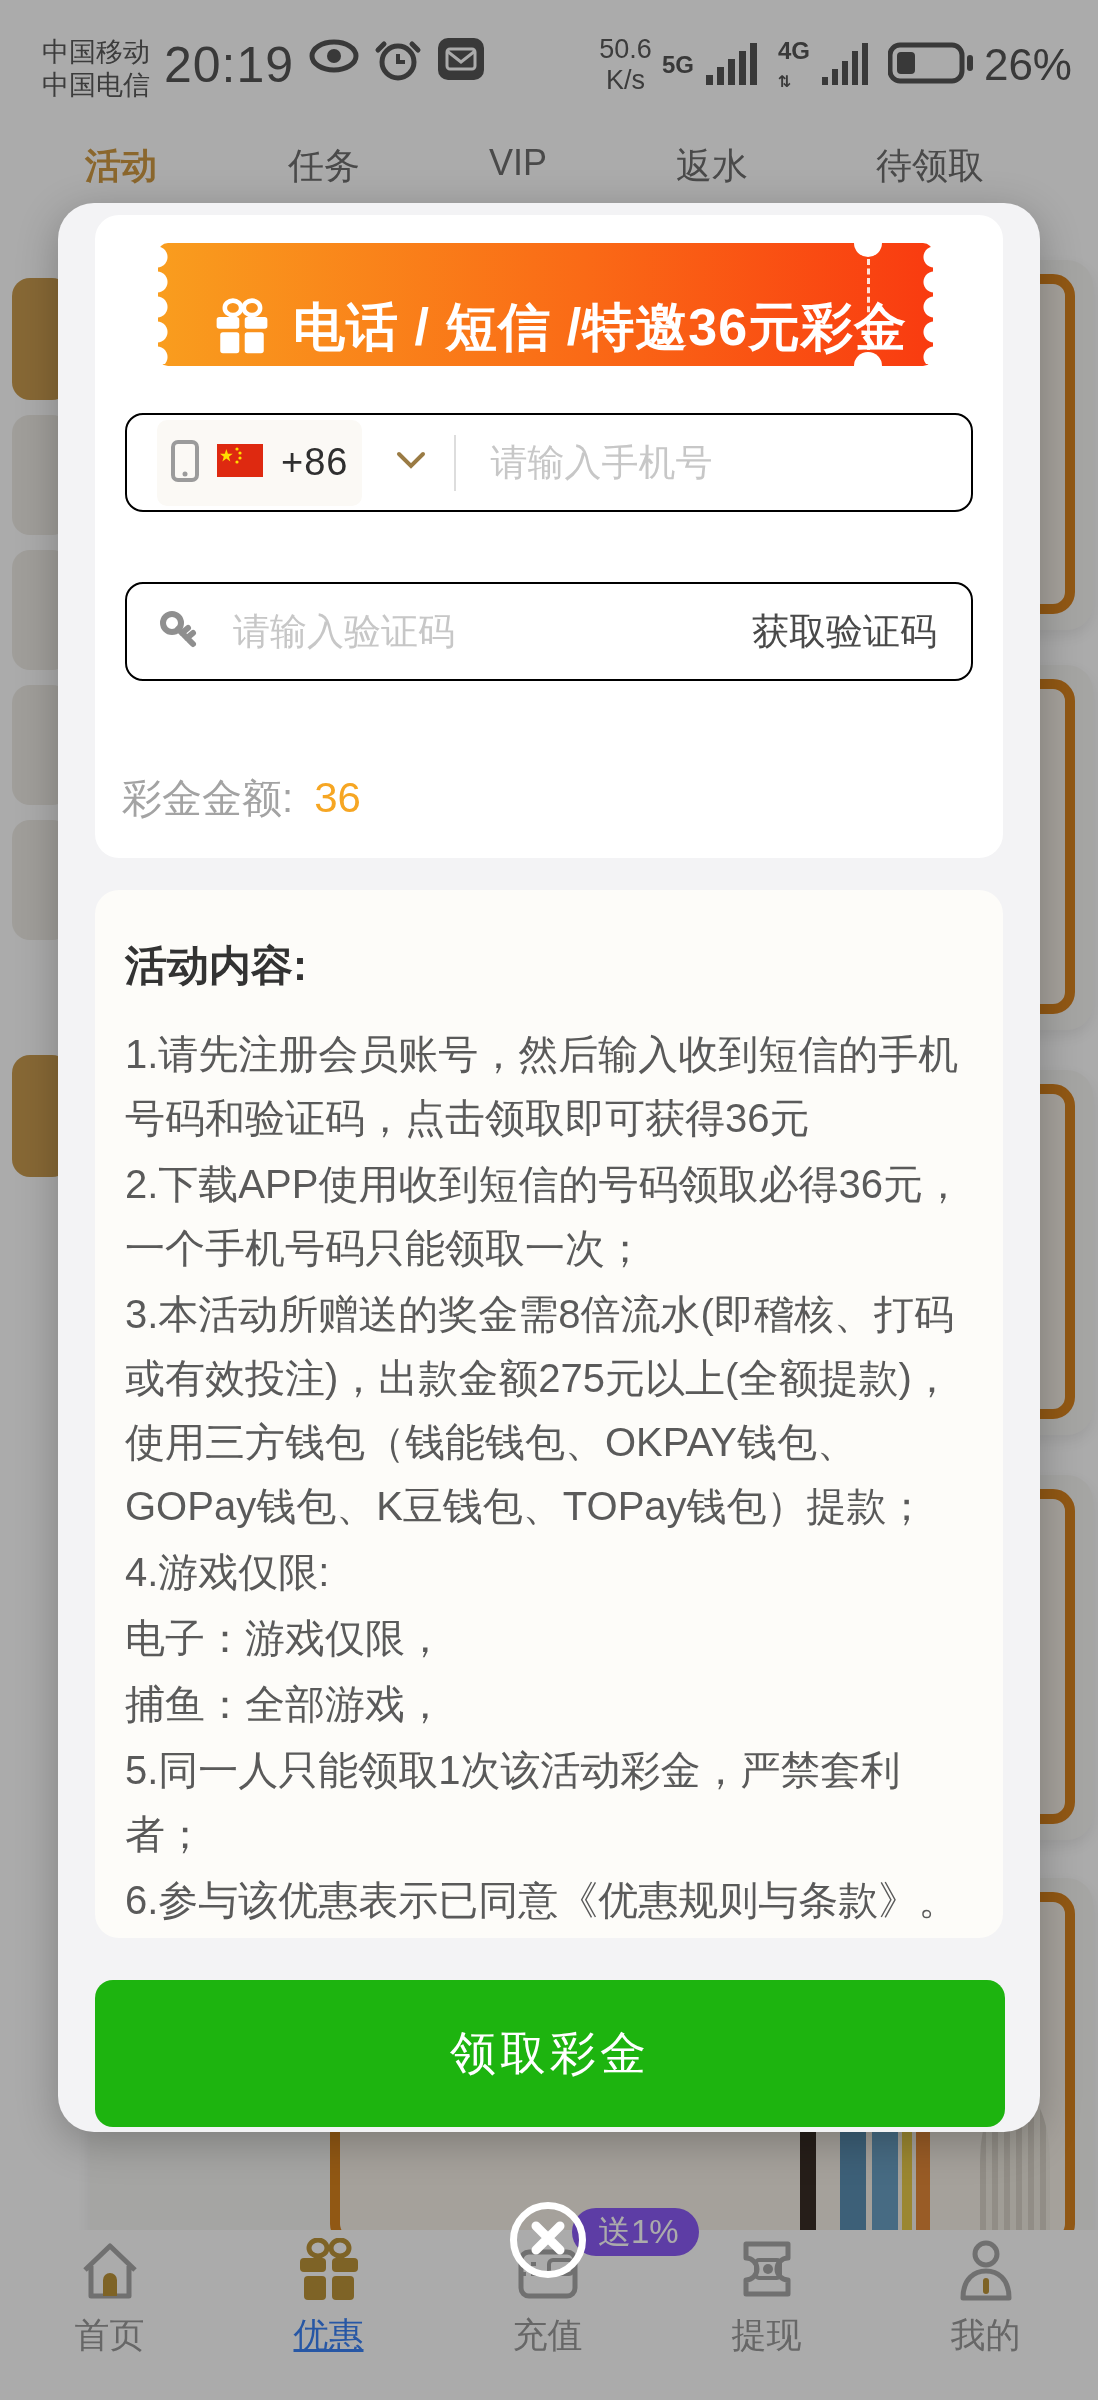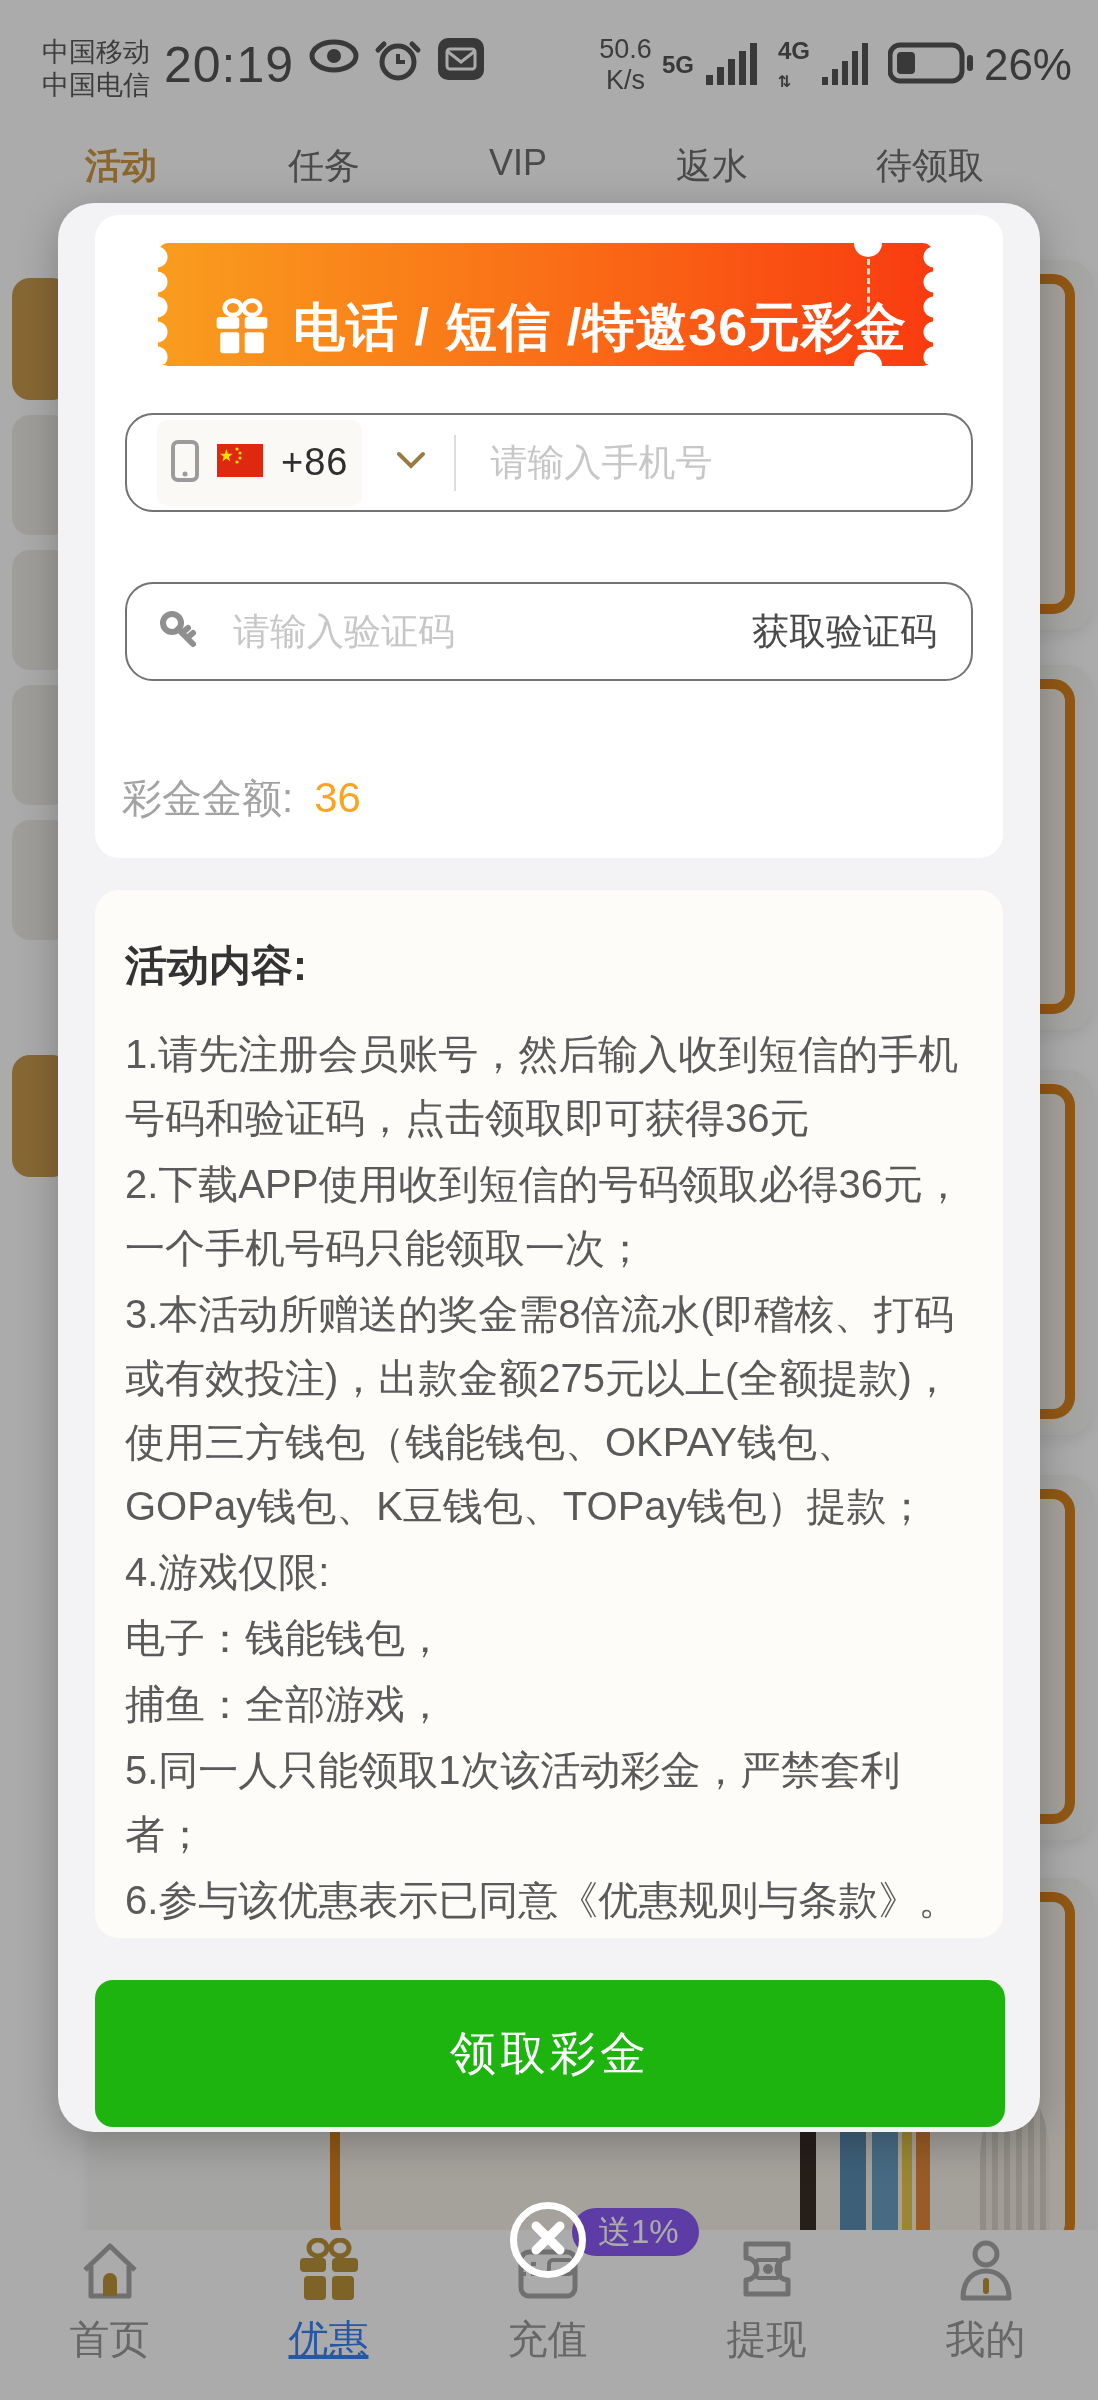--- a/index.html
+++ b/index.html
@@ -28,21 +28,21 @@
   .frame { position:absolute; left:240px; right:18px; top:14px; bottom:16px; border:10px solid #d9831f; border-radius:22px; background:#f6f1e8; overflow:hidden; }
   .pencil { position:absolute; bottom:0; border-radius:6px 6px 0 0; }
   .lefttab { position:absolute; left:12px; width:58px; border-radius:18px; }
   .lefttab.gold { background:#c99c4f; }
   .lefttab.pale { background:#efece6; }
 
   
   .nav { position:absolute; left:0; right:0; bottom:0; height:170px; background:#ffffff; }
   .nav-item { position:absolute; top:6px; width:219px; text-align:center; }
   .nav-ico { height:66px; display:flex; align-items:flex-end; justify-content:center; }
-  .nav-label { margin-top:10px; font-size:40px; color:#9a9a9a; }
+  .nav-label { margin-top:10px; font-size:35px; color:#9a9a9a; }
   .nav-item.active .nav-label { color:#3b82f6;text-decoration:underline; }
   .promo-badge { position:absolute; left:572px; top:-22px; height:48px; padding:0 20px 0 26px;
                  background:#8b5cf6; border-radius:24px; color:#fff; font-size:33px; line-height:48px; white-space:nowrap; }
 
   
   .overlay { position:absolute; inset:0; background:rgba(0,0,0,0.33); z-index:5; }
 
   
   .modal { position:absolute; left:58px; top:203px; width:982px; height:1929px;
            background:#f3f3f5; border-radius:36px; z-index:10; box-shadow:0 10px 40px rgba(0,0,0,0.25); }
@@ -58,21 +58,21 @@
   .scallop.l { left:-1px; background-image:radial-gradient(circle at 0px 12px,#fff 10px,rgba(255,255,255,0) 11px); background-size:18px 25px; }
   .scallop.r { right:-1px; background-image:radial-gradient(circle at 18px 12px,#fff 10px,rgba(255,255,255,0) 11px); background-size:18px 25px; }
   .notch { position:absolute; left:696px; width:28px; height:28px; border-radius:50%; background:#fff; }
   .notch.t { top:-14px; } .notch.b { bottom:-14px; }
   .tick-dash { position:absolute; left:709px; top:16px; bottom:16px; border-left:3px dashed rgba(255,255,255,0.85); }
   .ticket-inner { display:flex; align-items:center; gap:22px; padding-left:55px;margin-top:47px; }
   .ticket-title { color:#fff; font-size:52px; font-weight:bold; white-space:nowrap; letter-spacing:1px; }
 
   
   .field { position:absolute; left:30px; width:848px; height:99px; background:#fff;
-           border:2px solid #737373; border-radius:28px; display:flex; align-items:center; }
+           border:2px solid #000000; border-radius:18px; display:flex; align-items:center; }
   .field.phone { top:198px; }
   .field.code  { top:367px; }
   .cc-box { display:flex; align-items:center; gap:18px; height:86px; margin-left:30px; padding:0 14px; background:#fbf9f5; border-radius:10px; }
   .cc-text { font-size:38px; color:#2f2f2f; letter-spacing:1px; }
   .chev { margin-left:34px; }
   .vdiv { width:2px; height:56px; background:#ddd; margin-left:28px; }
   .txt-input { flex:1; border:none; outline:none; background:transparent; font-size:37px; color:#333;
                padding-left:34px; font-family:inherit; min-width:50px; }
   .txt-input::placeholder { color:#c7c7c7; }
   .get-code { font-size:37px; color:#4a4a4a; padding-right:34px; white-space:nowrap; }
@@ -339,21 +339,21 @@
         <span class="val">36</span>
       </div>
     </div>
 
     <div class="card card2">
       <div class="rules-title">活动内容:</div>
       <p class="rule">1.请先注册会员账号，然后输入收到短信的手机号码和验证码，点击领取即可获得36元</p>
       <p class="rule">2.下载APP使用收到短信的号码领取必得36元，一个手机号码只能领取一次；</p>
       <p class="rule">3.本活动所赠送的奖金需8倍流水(即稽核、打码或有效投注)，出款金额275元以上(全额提款)，使用三方钱包（钱能钱包、OKPAY钱包、GOPay钱包、K豆钱包、TOPay钱包）提款；</p>
       <p class="rule">4.游戏仅限:</p>
-      <p class="rule">电子：钱能钱包，</p>
+      <p class="rule">电子：游戏仅限，</p>
       <p class="rule">捕鱼：全部游戏，</p>
       <p class="rule">5.同一人只能领取1次该活动彩金，严禁套利者；</p>
       <p class="rule">6.参与该优惠表示已同意《优惠规则与条款》。</p>
     </div>
 
     <button class="submit">领取彩金</button>
   </div>
 
   <div class="close-btn">
     <span>

